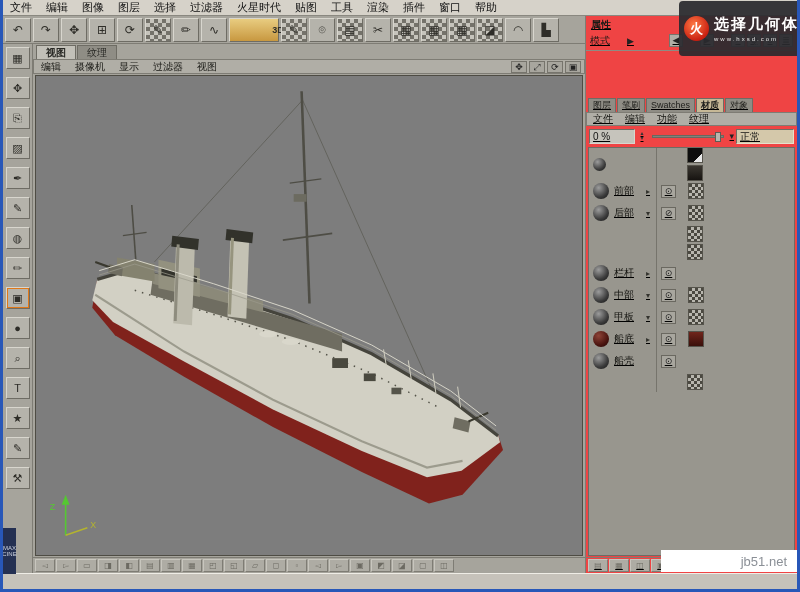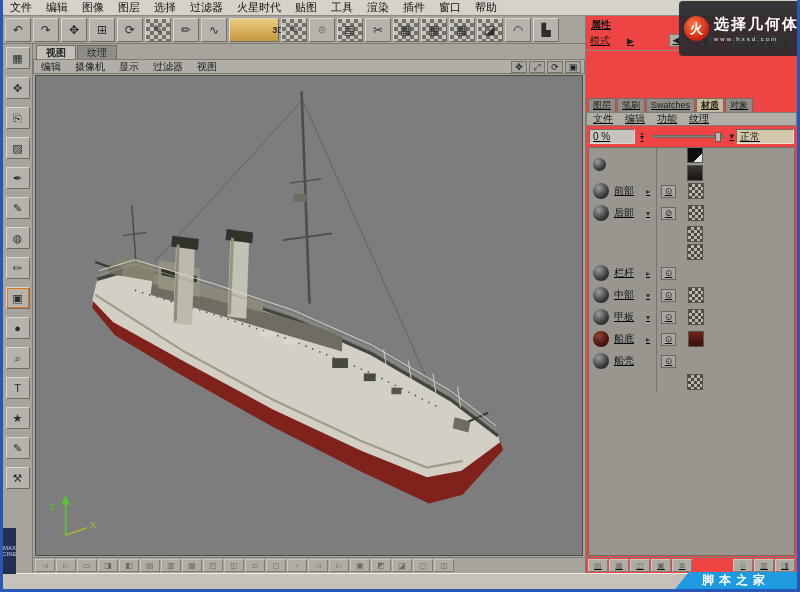--- a/index.html
+++ b/index.html
@@ -540,15 +540,15 @@
   </div>
 
   <div class="hxsd">
     <span class="hxsd-logo">火</span>
     <span class="hxsd-col">
       <span class="hxsd-brand">选择几何体</span>
       <span class="hxsd-url">www.hxsd.com</span>
     </span>
   </div>
 
-  <div class="jb51-badge">脚本之家</div>
+  <div class="jb51-white">jb51.net</div>
 
 </div>
 
 </body></html>

